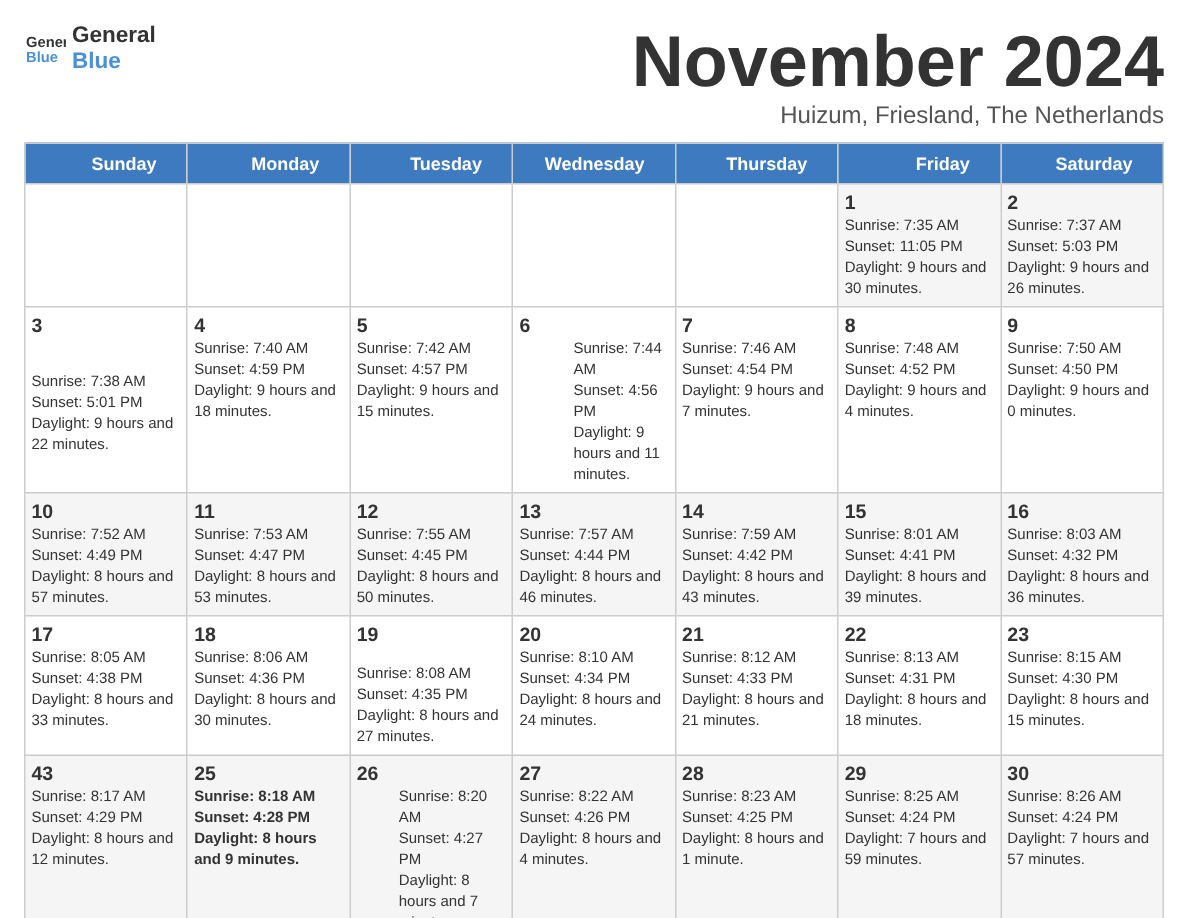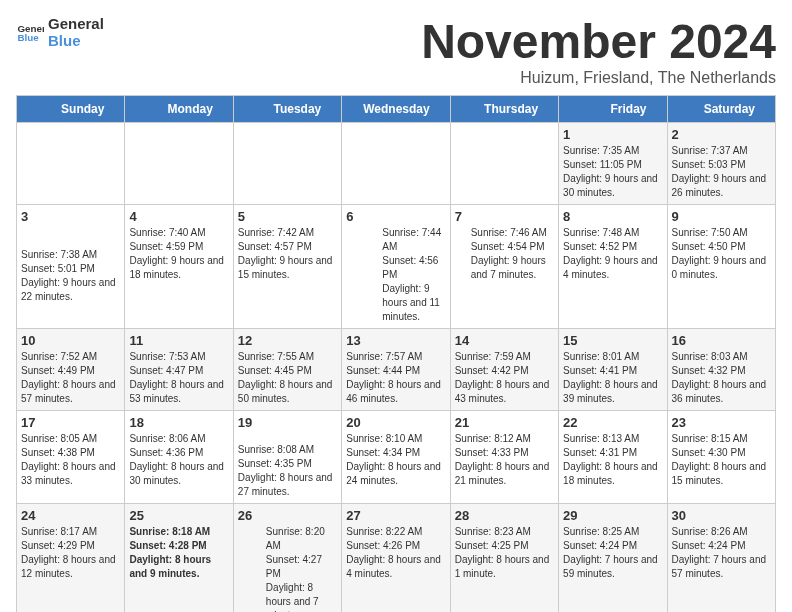--- a/index.html
+++ b/index.html
@@ -154,21 +154,21 @@
 Daylight: 9 hours and 15 minutes.</div>
         </td>
         <td>
           <span class="day-number">6</span>
           <div class="day-info" style="white-space: pre-line; margin-left: 36px;">Sunrise: 7:44 AM
 Sunset: 4:56 PM
 Daylight: 9 hours and 11 minutes.</div>
         </td>
         <td>
           <span class="day-number">7</span>
-          <div class="day-info" style="white-space: pre-line; margin-left: 16px;">Sunrise: 7:46 AM
+          <div class="day-info" style="white-space: pre-line;">Sunrise: 7:46 AM
 Sunset: 4:54 PM
 Daylight: 9 hours and 7 minutes.</div>
         </td>
         <td>
           <span class="day-number">8</span>
           <div class="day-info" style="white-space: pre-line;">Sunrise: 7:48 AM
 Sunset: 4:52 PM
 Daylight: 9 hours and 4 minutes.</div>
         </td>
         <td>
@@ -261,21 +261,21 @@
         </td>
         <td>
           <span class="day-number">23</span>
           <div class="day-info" style="white-space: pre-line;">Sunrise: 8:15 AM
 Sunset: 4:30 PM
 Daylight: 8 hours and 15 minutes.</div>
         </td>
       </tr>
       <tr>
         <td>
-          <span class="day-number">24</span>
+          <span class="day-number">43</span>
           <div class="day-info" style="white-space: pre-line;">Sunrise: 8:17 AM
 Sunset: 4:29 PM
 Daylight: 8 hours and 12 minutes.</div>
         </td>
         <td>
           <span class="day-number">25</span>
           <div class="day-info" style="white-space: pre-line; font-weight: bold;">Sunrise: 8:18 AM
 Sunset: 4:28 PM
 Daylight: 8 hours and 9 minutes.</div>
         </td>

